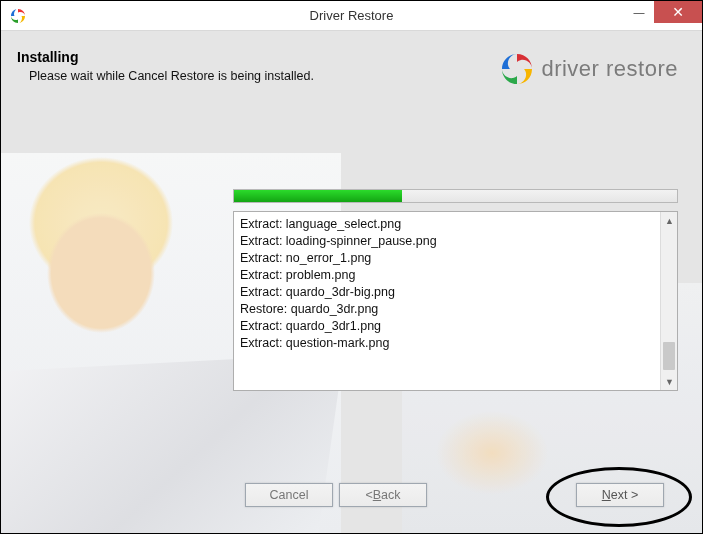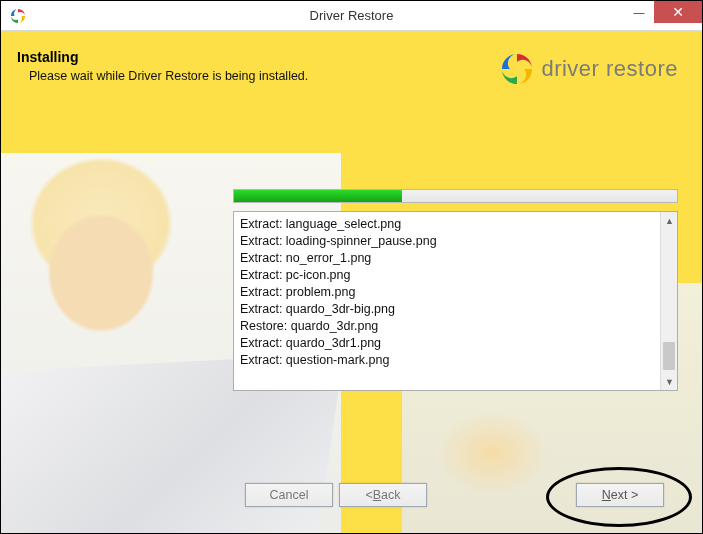--- a/index.html
+++ b/index.html
@@ -50,21 +50,21 @@
   .win-btn.close {
     background: #c85050;
     color: #fff;
     width: 48px;
     font-size: 14px;
   }
   
   .content {
     position: relative;
     height: calc(100% - 30px);
-    background: #fde047;
+    background: #e5e5e5;
   }
   
   .bg-photo {
     position: absolute;
     left: 0; bottom: 0;
     width: 340px; height: 380px;
     background:
       radial-gradient(ellipse 90px 100px at 100px 120px, #f5dcb9 0%, #f5dcb9 55%, transparent 60%),
       radial-gradient(ellipse 120px 110px at 100px 70px, #f9ebc3 0%, #f7e4b1 55%, transparent 60%),
       linear-gradient(180deg, #f7f8f9 0%, #eceef1 100%);
@@ -233,21 +233,21 @@
 </div>
 
 <div class="content">
 
   <div class="bg-photo"></div>
   <div class="bg-laptop"></div>
   <div class="bg-right"></div>
 
   <div class="heading">
     <h2>Installing</h2>
-    <p>Please wait while Driver Restore is being installed.</p>
+    <p>Please wait while Cancel Restore is being installed.</p>
   </div>
 
   <div class="logo">
     <svg class="swirl" viewBox="0 0 36 36">
       <path d="M18 3 C27 3 33 10 33 18 C33 13 28 8 22 9 C20 9.3 18 11 18 11 Z" fill="#d82f35"></path>
       <path d="M33 18 C33 27 26 33 18 33 C23 33 28 28 27 22 C26.7 20 25 18 25 18 Z" fill="#f7b500"></path>
       <path d="M18 33 C9 33 3 26 3 18 C3 23 8 28 14 27 C16 26.7 18 25 18 25 Z" fill="#2ba84a"></path>
       <path d="M3 18 C3 9 10 3 18 3 C13 3 8 8 9 14 C9.3 16 11 18 11 18 Z" fill="#1e6fd6"></path>
     </svg>
     <span class="logo-text">driver restore</span>
@@ -255,21 +255,20 @@
 
   <div class="progress-wrap">
     <div class="progress-fill" style="width:38%"></div>
   </div>
 
   <div class="log-box">
     <div class="log-lines">
       <div class="log-line">Extract: language_select.png</div>
       <div class="log-line">Extract: loading-spinner_pause.png</div>
       <div class="log-line">Extract: no_error_1.png</div>
-      <div class="log-line">Extract: pc-icon.png</div>
       <div class="log-line">Extract: problem.png</div>
       <div class="log-line">Extract: quardo_3dr-big.png</div>
       <div class="log-line">Restore: quardo_3dr.png</div>
       <div class="log-line">Extract: quardo_3dr1.png</div>
       <div class="log-line">Extract: question-mark.png</div>
     </div>
     <div class="scrollbar">
       <div class="scroll-up">▲</div>
       <div class="scroll-thumb"></div>
       <div class="scroll-down">▼</div>

